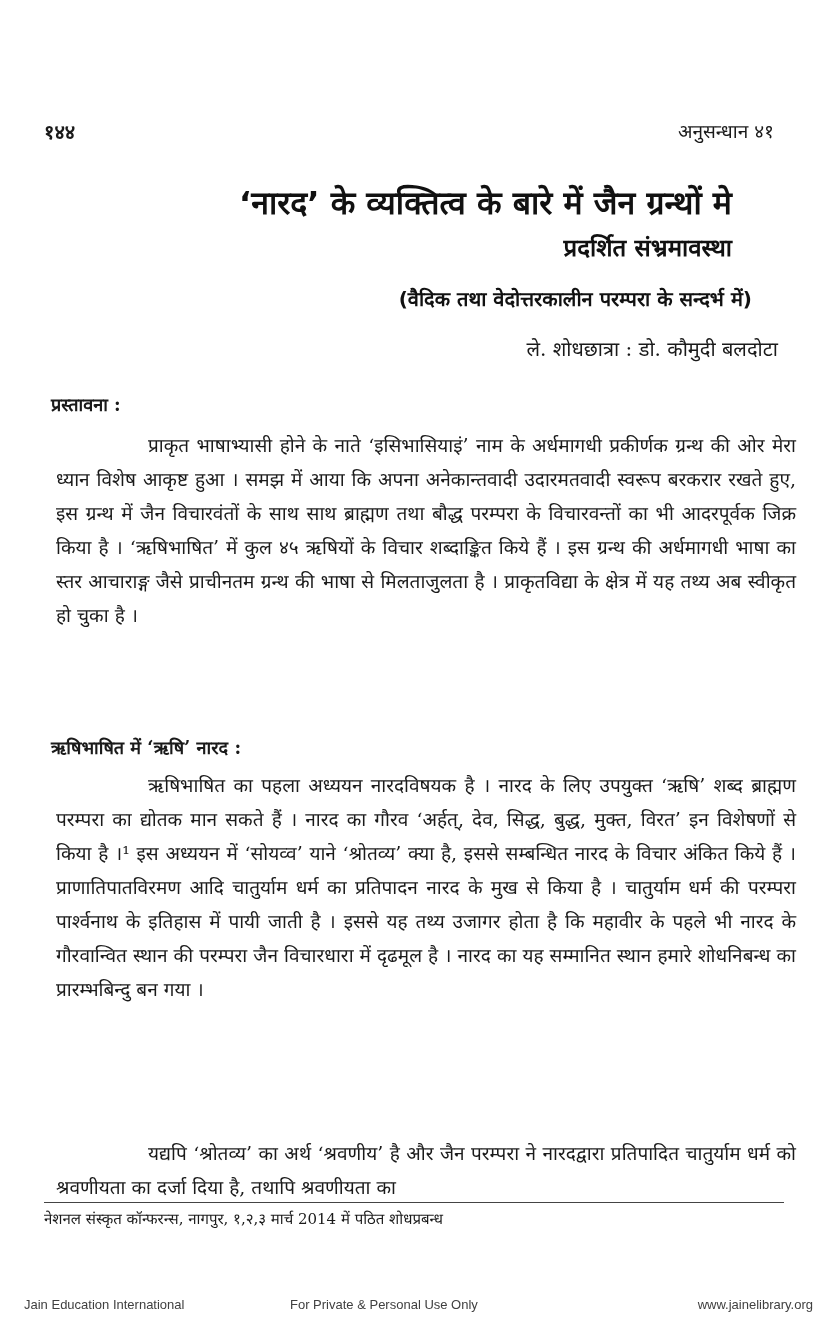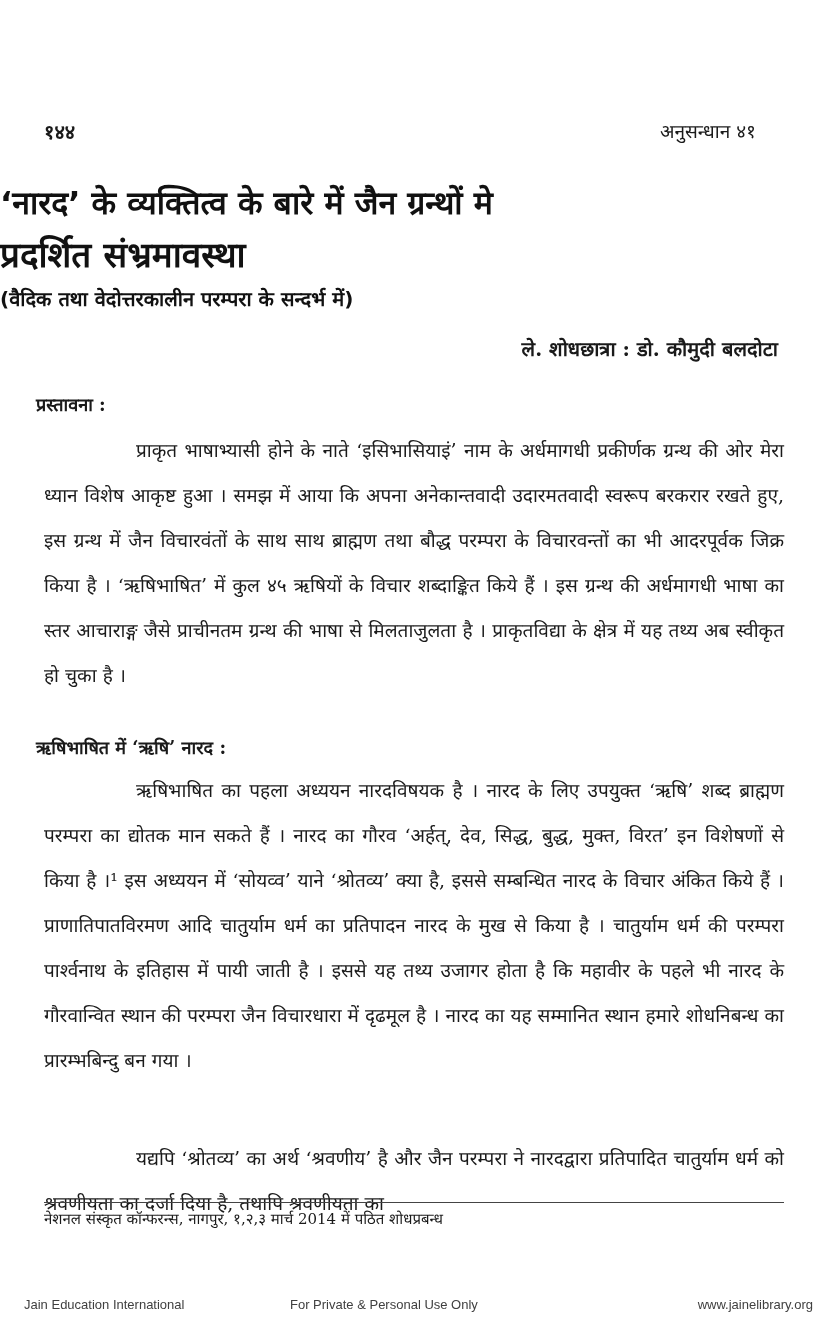--- a/index.html
+++ b/index.html
@@ -1,26 +1,26 @@
 <!DOCTYPE html>
 <html><head>
 <meta charset="utf-8">
 <style>
   html, body { margin: 0; padding: 0; background: #ffffff; }
   body { width: 828px; height: 1338px; position: relative; overflow: hidden;
          font-family: "DejaVu Serif", serif; color: #1a1a1a; }
   .page-num { position: absolute; top: 118px; left: 44px; font-size: 20px; font-weight: bold; }
-  .header-right { position: absolute; top: 118px; right: 72px; font-size: 19px; }
-  .title { position: absolute; left: 0; width: 732px; text-align: left; font-family: "DejaVu Sans", sans-serif; font-weight: bold; color: #111; }
+  .header-right { position: absolute; top: 118px; right: 54px; font-size: 19px; }
+  .title { position: absolute; left: 0; width: 732px; text-align: right; font-family: "DejaVu Sans", sans-serif; font-weight: bold; color: #111; }
   .t1 { top: 180px; font-size: 32px; }
-  .t2 { top: 230px; font-size: 35px; }
-  .t3 { top: 285px; font-size: 20px; }
-  .author { position: absolute; top: 335px; right: 50px; font-size: 20px; font-weight: bold; }
-  .section-head { position: absolute; left: 36px; font-size: 18px; font-weight: bold; }
-  .para { position: absolute; left: 44px; width: 740px; font-size: 19px; line-height: 45px; text-align: justify; text-indent: 92px; }
+  .t2 { top: 230px; font-size: 24px; }
+  .t3 { top: 285px; font-size: 20px; margin-left: 20px; }
+  .author { position: absolute; top: 335px; right: 50px; font-size: 20px; font-weight: normal; }
+  .section-head { position: absolute; left: 51px; font-size: 18px; font-weight: bold; }
+  .para { position: absolute; left: 56px; width: 740px; font-size: 19px; line-height: 34px; text-align: justify; text-indent: 92px; }
   .footnote-line { position: absolute; left: 44px; top: 1202px; width: 740px; border-top: 1px solid #444; }
   .footnote { position: absolute; left: 44px; top: 1208px; font-size: 15px; }
   .footer { position: absolute; top: 1297px; font-family: "Liberation Sans", sans-serif; font-size: 13px; color: #404040; }
 </style>
 </head>
 <body>
 
 <div class="page-num">१४४</div>
 <div class="header-right">अनुसन्धान ४१</div>
 

